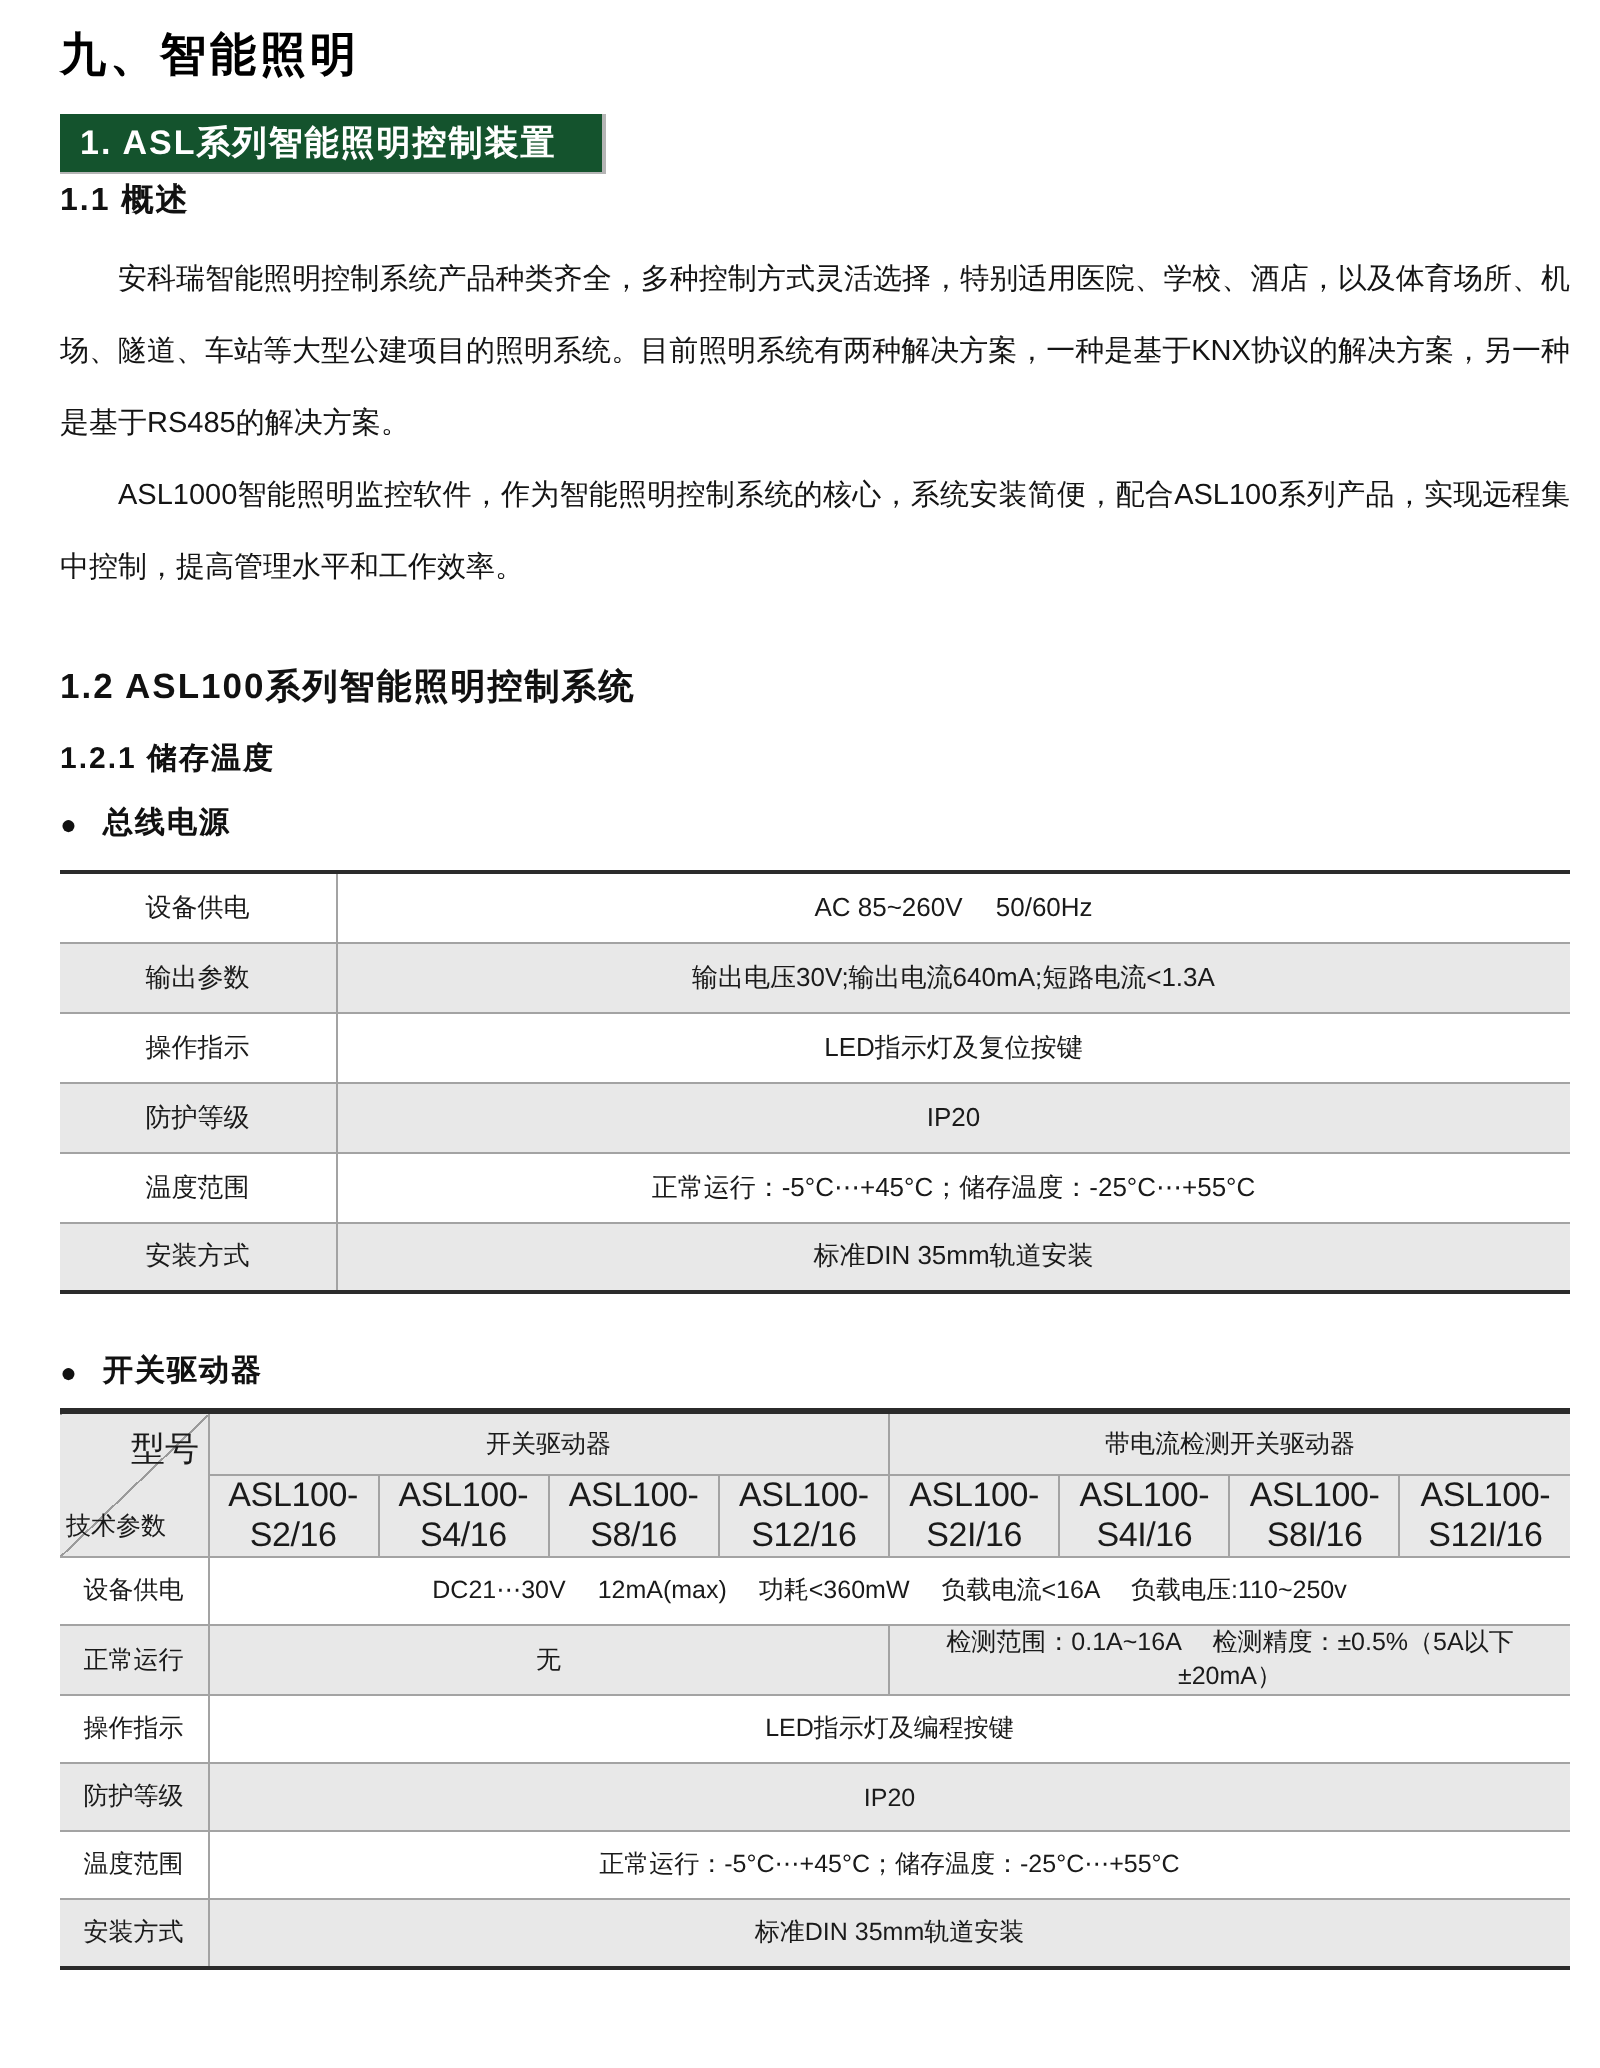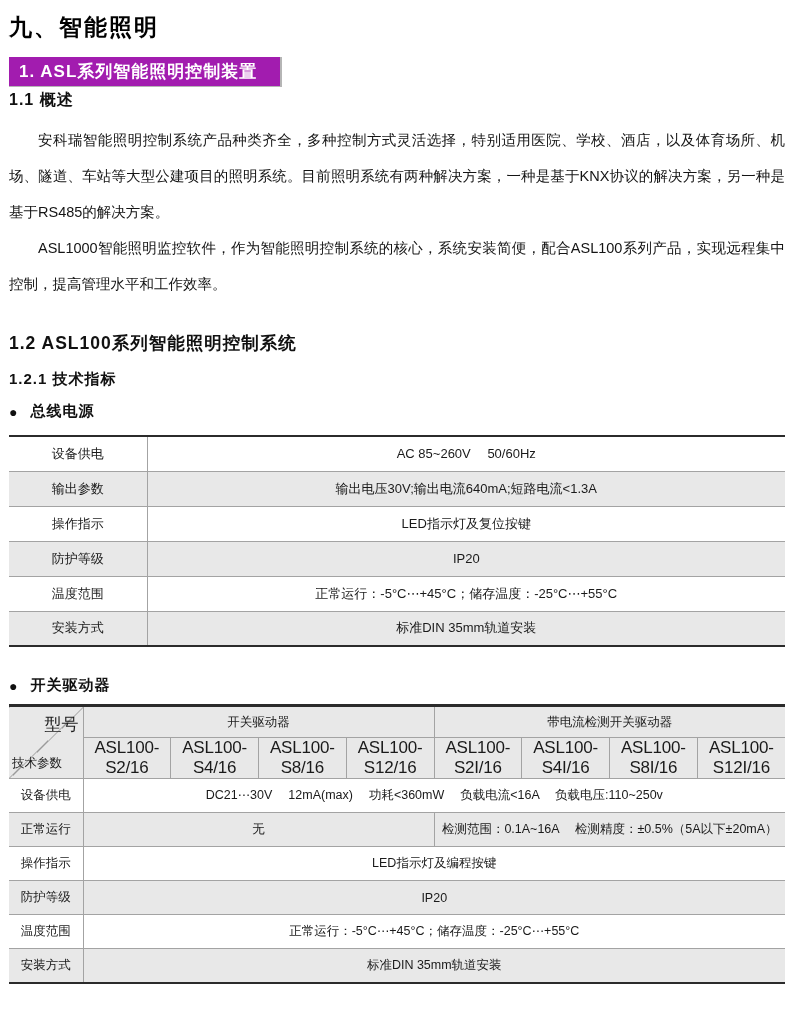--- a/index.html
+++ b/index.html
@@ -2,28 +2,28 @@
 <html lang="zh"><head>
 <meta charset="utf-8">
 <style>
   * { margin:0; padding:0; box-sizing:border-box; }
   html,body { background:#ffffff; }
   body {
     width:800px; height:1034px;
     font-family:"Liberation Sans","DejaVu Sans",sans-serif;
     color:#111; overflow:hidden;
   }
-  .page { width:800px; height:1034px; padding:12px 15px 0 9px; }
+  .page { width:800px; height:1034px; padding:12px 15px 0 30px; }
 
   .doc-title {
     font-size:23px; font-weight:bold; letter-spacing:2px; color:#000;
   }
   .section-banner {
     margin-top:14px; width:273px; height:30px; line-height:30px;
-    background:#a21caf; color:#ffffff; font-size:17px; font-weight:bold;
+    background:#14532d; color:#ffffff; font-size:17px; font-weight:bold;
     padding-left:10px; letter-spacing:1px;
     border-right:2px solid #b5b5b5; border-bottom:1px solid #b5b5b5;
   }
   .h-overview { margin-top:3px; font-size:16px; font-weight:bold; letter-spacing:1px; }
   .paragraphs { margin-top:11px; font-size:14.5px; line-height:36px; text-align:justify; color:#141414; }
   .paragraphs p { text-indent:2em; }
 
   .h-system { margin-top:29px; font-size:17.5px; font-weight:bold; letter-spacing:1px; }
   .h-subsystem { margin-top:15px; font-size:15px; font-weight:bold; letter-spacing:1px; }
 
@@ -71,21 +71,21 @@
   <div class="section-banner">1.  ASL系列智能照明控制装置</div>
 
   <div class="h-overview">1.1 概述</div>
 
   <div class="paragraphs">
     <p>安科瑞智能照明控制系统产品种类齐全，多种控制方式灵活选择，特别适用医院、学校、酒店，以及体育场所、机场、隧道、车站等大型公建项目的照明系统。目前照明系统有两种解决方案，一种是基于KNX协议的解决方案，另一种是基于RS485的解决方案。</p>
     <p>ASL1000智能照明监控软件，作为智能照明控制系统的核心，系统安装简便，配合ASL100系列产品，实现远程集中控制，提高管理水平和工作效率。</p>
   </div>
 
   <div class="h-system">1.2 ASL100系列智能照明控制系统</div>
-  <div class="h-subsystem">1.2.1 技术指标</div>
+  <div class="h-subsystem">1.2.1 储存温度</div>
 
   <div class="bullet-heading bh-1">
     <span class="dot">●</span>
     <span>总线电源</span>
   </div>
 
   <table class="spec bus-table">
     <tbody>
       <tr>
         <td class="lbl">设备供电</td>

